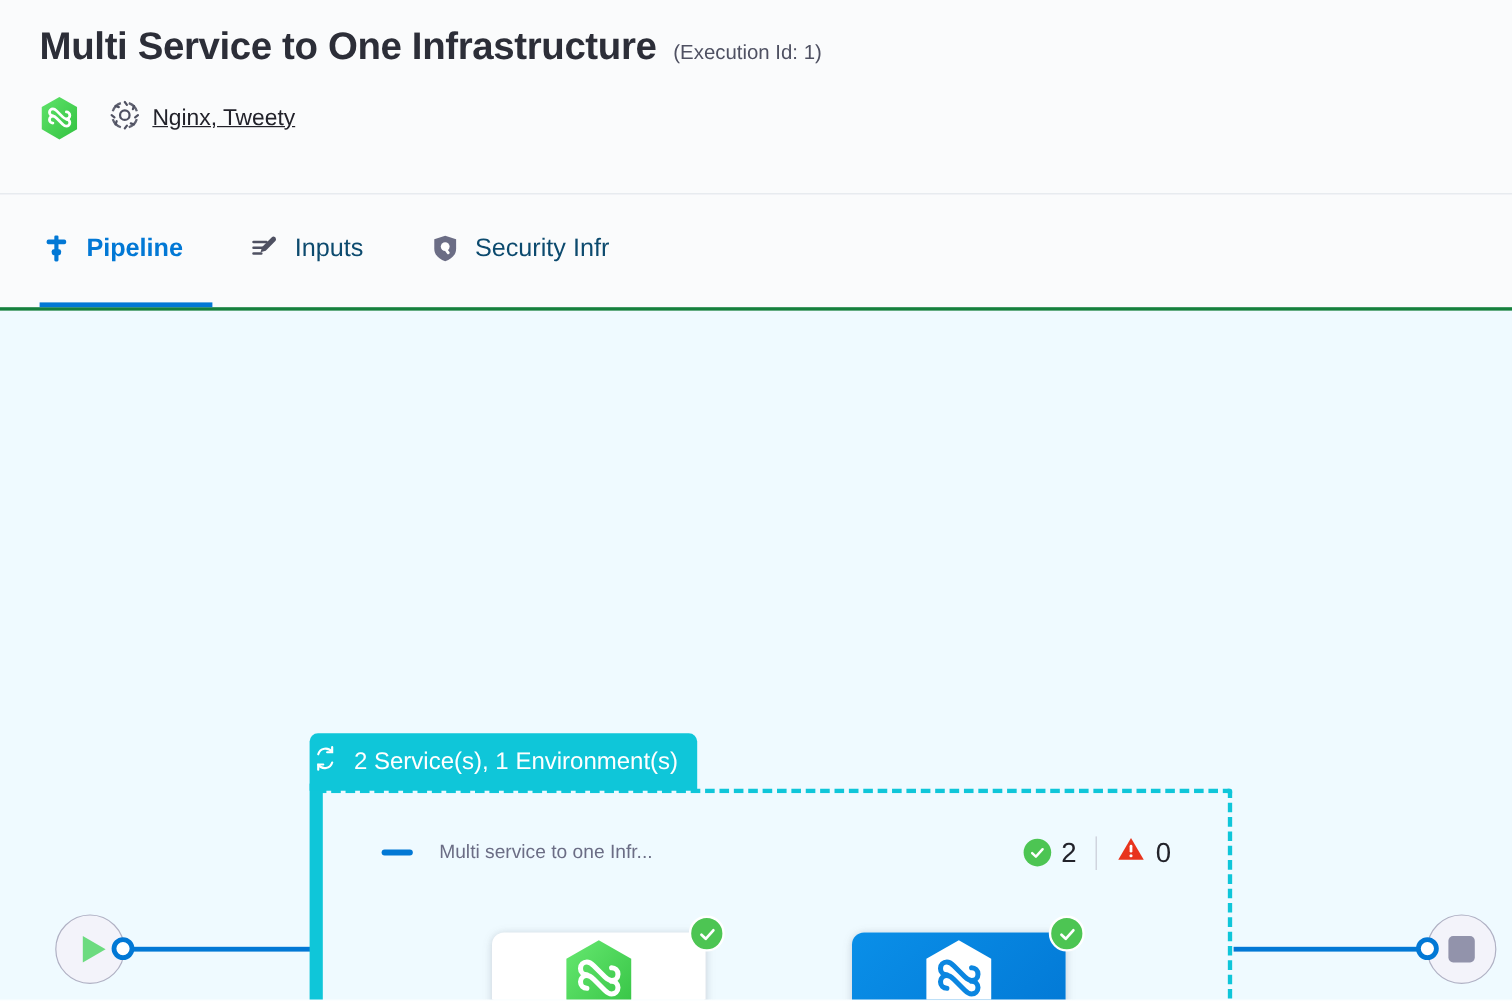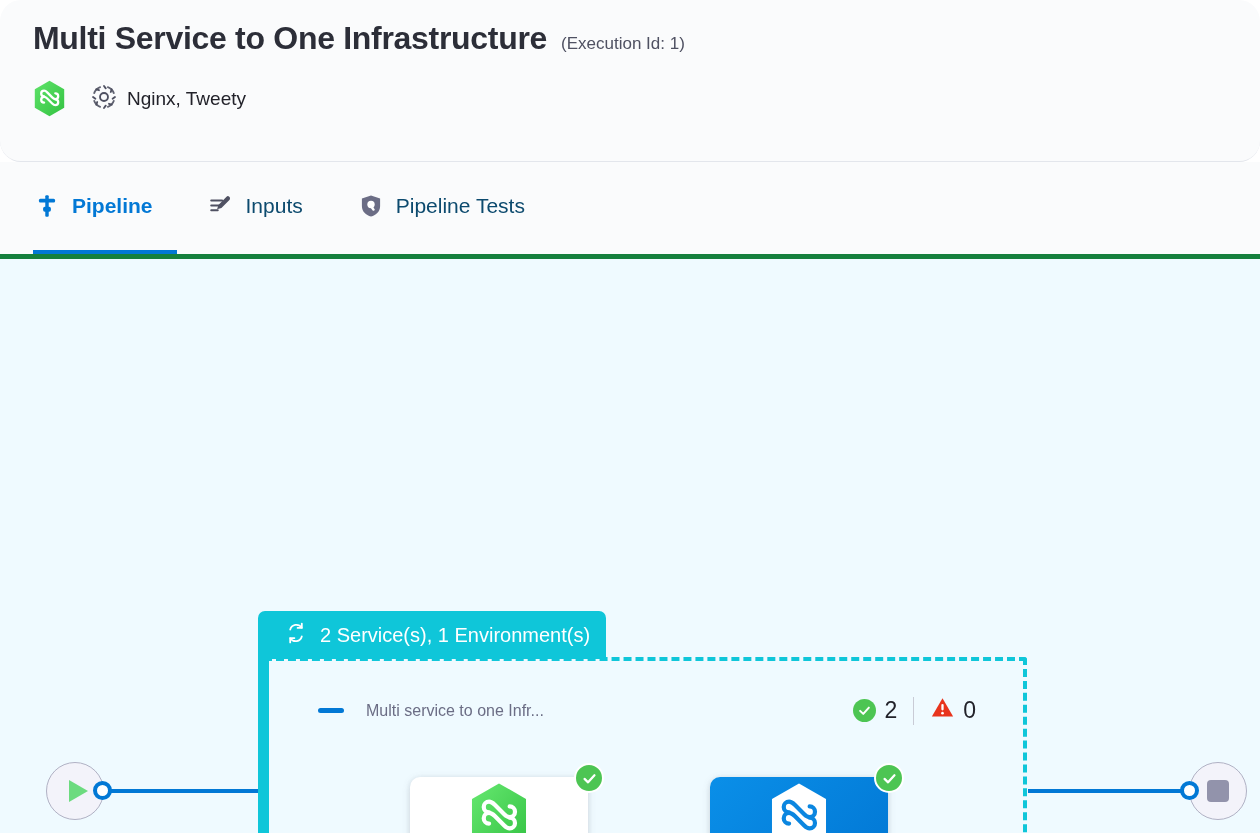--- a/index.html
+++ b/index.html
@@ -15,21 +15,20 @@
     overflow: hidden;
   }
 
   
   .header {
     height: 162px;
     background: #fafbfc;
     border-bottom: 1px solid #e3e6ec;
     padding: 16px 0 0 33px;
     position: relative;
-    border-radius: 21px;
   }
   .title-row {
     display: flex;
     align-items: baseline;
     gap: 14px;
   }
   .page-title {
     font-size: 32px;
     font-weight: bold;
     color: #2c2e38;
@@ -40,20 +39,21 @@
   .exec-id {
     font-size: 17px;
     color: #4f5162;
     font-weight: normal;
   }
   .meta-row {
     display: flex;
     align-items: center;
     margin-top: 20px;
     gap: 0;
+    text-decoration: underline;
   }
   .meta-item {
     display: flex;
     align-items: center;
     gap: 9px;
   }
   .meta-text {
     font-size: 19px;
     color: #22222a;
     white-space: nowrap;
@@ -65,21 +65,21 @@
   .hexlogo {
     position: relative;
     display: inline-block;
   }
   .hexlogo svg { display: block; }
 
   
   .tabs {
     height: 97px;
     background: #fafbfc;
-    border-bottom: 5px solid #15803d;
+    border-bottom: 3px solid #15803d;
     display: flex;
     align-items: stretch;
     padding-left: 33px;
   }
   .tab {
     display: flex;
     align-items: center;
     gap: 11px;
     padding: 0 24px 0 0;
     margin-right: 30px;
@@ -153,21 +153,21 @@
   
   .group-badge {
     position: absolute;
     left: 258px; top: 352px;
     height: 48px;
     background: #0fc6d9;
     border-radius: 7px 7px 0 0;
     display: flex;
     align-items: center;
     gap: 12px;
-    padding: 0 16px 0 26px;
+    padding: 0 16px 0 1px;
     color: #ffffff;
     font-size: 20px;
     cursor: pointer;
     z-index: 4;
   }
   .group-badge .gb-label { white-space: nowrap; }
 
   
   .group-bar {
     position: absolute;
@@ -331,21 +331,21 @@
 
 
   <div class="tab">
     <span class="tab-icon">
       <svg width="26" height="26" viewBox="0 0 24 24">
         <path d="M12 2.2 L20.4 5.0 V12 c0 5.2 -3.6 8.2 -8.4 9.8 C7.2 20.2 3.6 17.2 3.6 12 V5.0 Z" fill="#6b6d85"></path>
         <circle cx="12" cy="10.6" r="3.4" fill="#ffffff"></circle>
         <rect x="12.6" y="12.4" width="2.2" height="4.2" rx="1" fill="#ffffff" transform="rotate(-38 13.7 14.5)"></rect>
       </svg>
     </span>
-    <span class="tab-label">Pipeline Tests</span>
+    <span class="tab-label">Security Infr</span>
   </div>
 
 </div>
 
 <div class="canvas">
 
   <div class="conn-line conn-left"></div>
   <div class="conn-line conn-right"></div>
 
   <div class="term-node node-start">

